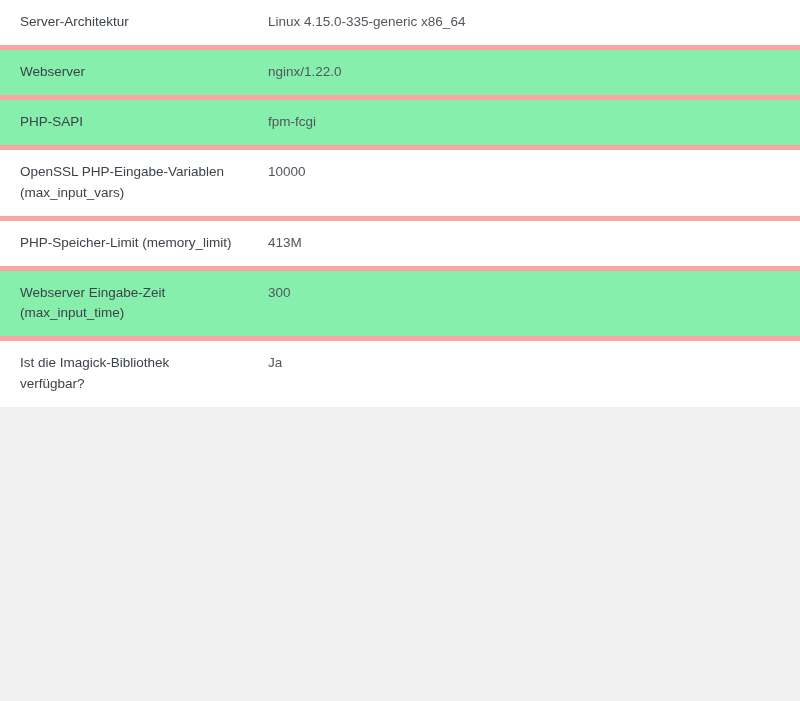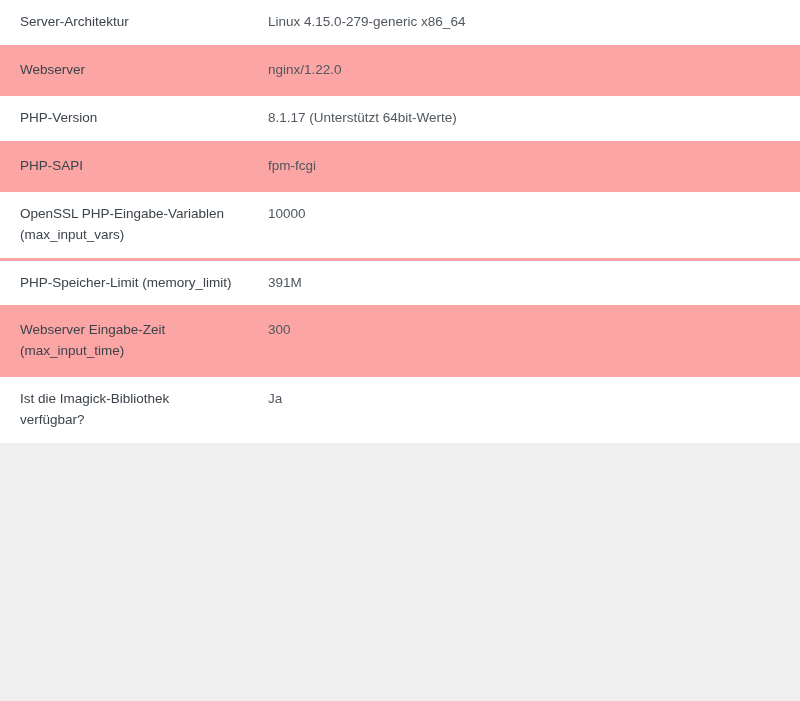--- a/index.html
+++ b/index.html
@@ -22,27 +22,27 @@
   }
   table.info-table {
     width: 100%;
     border-collapse: collapse;
     table-layout: fixed;
   }
   table.info-table tr {
     background: #ffffff;
   }
   table.info-table tr.alt {
-    background: #fca5a5;
+    background: #86efac;
   }
   table.info-table td {
     padding: 12px 10px 12px 20px;
     vertical-align: top;
     line-height: 1.55;
-    border-bottom: 3px solid #fca5a5;
+    border-bottom: 5px solid #fca5a5;
     color: #50575e;
     font-size: 13.5px;
     word-wrap: break-word;
   }
   table.info-table td.label {
     width: 230px;
     padding-left: 20px;
     color: #3c434a;
   }
   table.info-table td.value {
@@ -59,52 +59,46 @@
 </head>
 <body>
 
 <div class="panel">
   <table class="info-table">
     <tbody>
         <tr>
           <td class="label">
             <span class="label-line">Server-Architektur</span>
           </td>
-          <td class="value">Linux 4.15.0-279-generic x86_64</td>
+          <td class="value">Linux 4.15.0-335-generic x86_64</td>
         </tr>
         <tr class="alt">
           <td class="label">
             <span class="label-line">Webserver</span>
           </td>
           <td class="value">nginx/1.22.0</td>
-        </tr>
-        <tr>
-          <td class="label">
-            <span class="label-line">PHP-Version</span>
-          </td>
-          <td class="value">8.1.17 (Unterstützt 64bit-Werte)</td>
         </tr>
         <tr class="alt">
           <td class="label">
             <span class="label-line">PHP-SAPI</span>
           </td>
           <td class="value">fpm-fcgi</td>
         </tr>
         <tr>
           <td class="label">
             <span class="label-line">OpenSSL PHP-Eingabe-Variablen</span>
             <span class="label-line">(max_input_vars)</span>
           </td>
           <td class="value">10000</td>
         </tr>
         <tr>
           <td class="label">
             <span class="label-line">PHP-Speicher-Limit (memory_limit)</span>
           </td>
-          <td class="value">391M</td>
+          <td class="value">413M</td>
         </tr>
         <tr class="alt">
           <td class="label">
             <span class="label-line">Webserver Eingabe-Zeit</span>
             <span class="label-line">(max_input_time)</span>
           </td>
           <td class="value">300</td>
         </tr>
         <tr>
           <td class="label">

